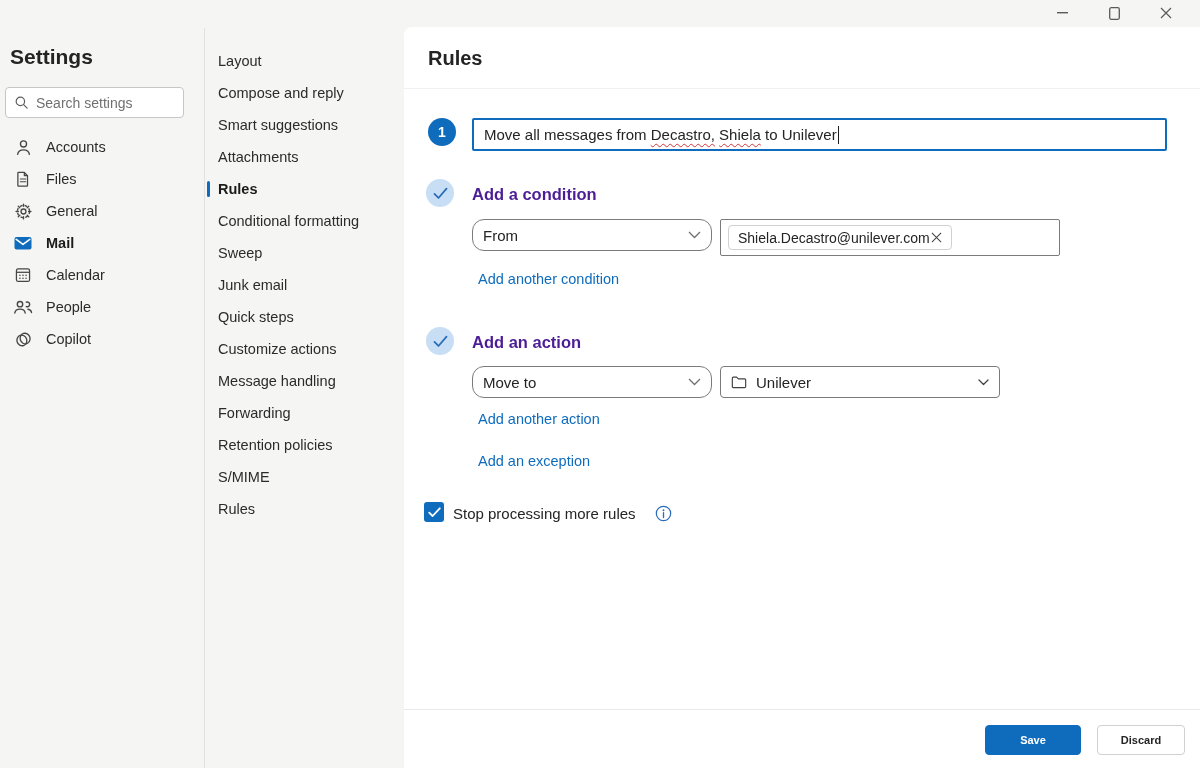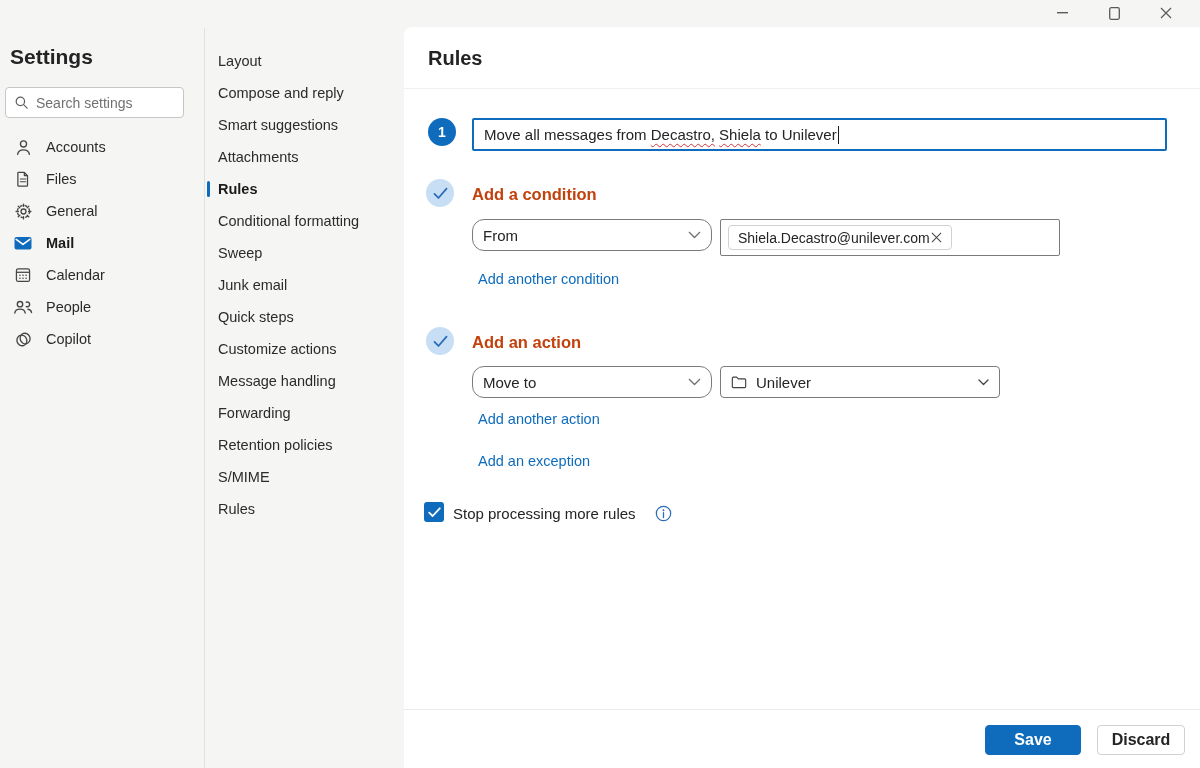--- a/index.html
+++ b/index.html
@@ -66,21 +66,21 @@
     border: 2px solid #0f6cbd; border-radius: 2px; background: #fff;
     display: flex; align-items: center; padding: 12px 10px; font-size: 15px; cursor: text;
   }
   .rule-name-input span { white-space: pre; }
   .misspelled {
     text-decoration: underline wavy #d13438;
     text-decoration-thickness: 1px; text-underline-offset: 3px; text-decoration-skip-ink: none;
   }
   .caret { display: inline-block; width: 1px; height: 18px; background: #1b1b1b; margin-left: 1px; }
 
-  .section-heading { position: absolute; font-size: 16.5px; font-weight: 600; color: #c2410c; }
+  .section-heading { position: absolute; font-size: 16.5px; font-weight: 600; color: #4c1d95; }
 
   .select-box {
     position: absolute; height: 32px; background: #fff;
     border: 1px solid #7b7b7b; border-radius: 12px;
     display: flex; align-items: center; padding: 0 10px; font-size: 15px; color: #242424; cursor: pointer;
   }
   .select-box .chevron { margin-left: auto; display: flex; align-items: center; }
   .select-rounded { border-radius: 4px; gap: 9px; }
 
   .recipient-box {
@@ -100,21 +100,21 @@
   .checkbox-row { position: absolute; left: 20px; top: 475px; display: flex; align-items: flex-end; gap: 9px; }
   .checkbox {
     width: 20px; height: 20px; border-radius: 3px; background: #0f6cbd;
     display: flex; align-items: center; justify-content: center; cursor: pointer;
   }
   .checkbox-label { font-size: 15px; color: #242424; }
   .info-icon { margin-left: 10px; display: flex; align-items: center; cursor: pointer; }
 
   .footer-divider { position: absolute; left: 0; bottom: 58px; right: 0; height: 1px; background: #e9e9e9; }
   .footer { position: absolute; right: 15px; bottom: 13px; display: flex; gap: 16px; }
-  .btn { height: 30px; border-radius: 4px; font-size: 16px; font-weight: 600; display: flex; align-items: center; justify-content: center; cursor: pointer; font-family: "Liberation Sans", sans-serif; }
+  .btn { height: 30px; border-radius: 4px; font-size: 11px; font-weight: 600; display: flex; align-items: center; justify-content: center; cursor: pointer; font-family: "Liberation Sans", sans-serif; }
   .btn-primary { width: 96px; background: #0f6cbd; color: #fff; border: 1px solid #0f6cbd; }
   .btn-secondary { width: 88px; background: #fff; color: #242424; border: 1px solid #d1d1d1; }
 </style>
 </head>
 <body>
 
 <div class="window-controls">
   <div class="win-btn">
     <svg width="11" height="11" viewBox="0 0 11 11">
         <rect x="0" y="4" width="11" height="1.4" fill="#5a5a5a"></rect>

